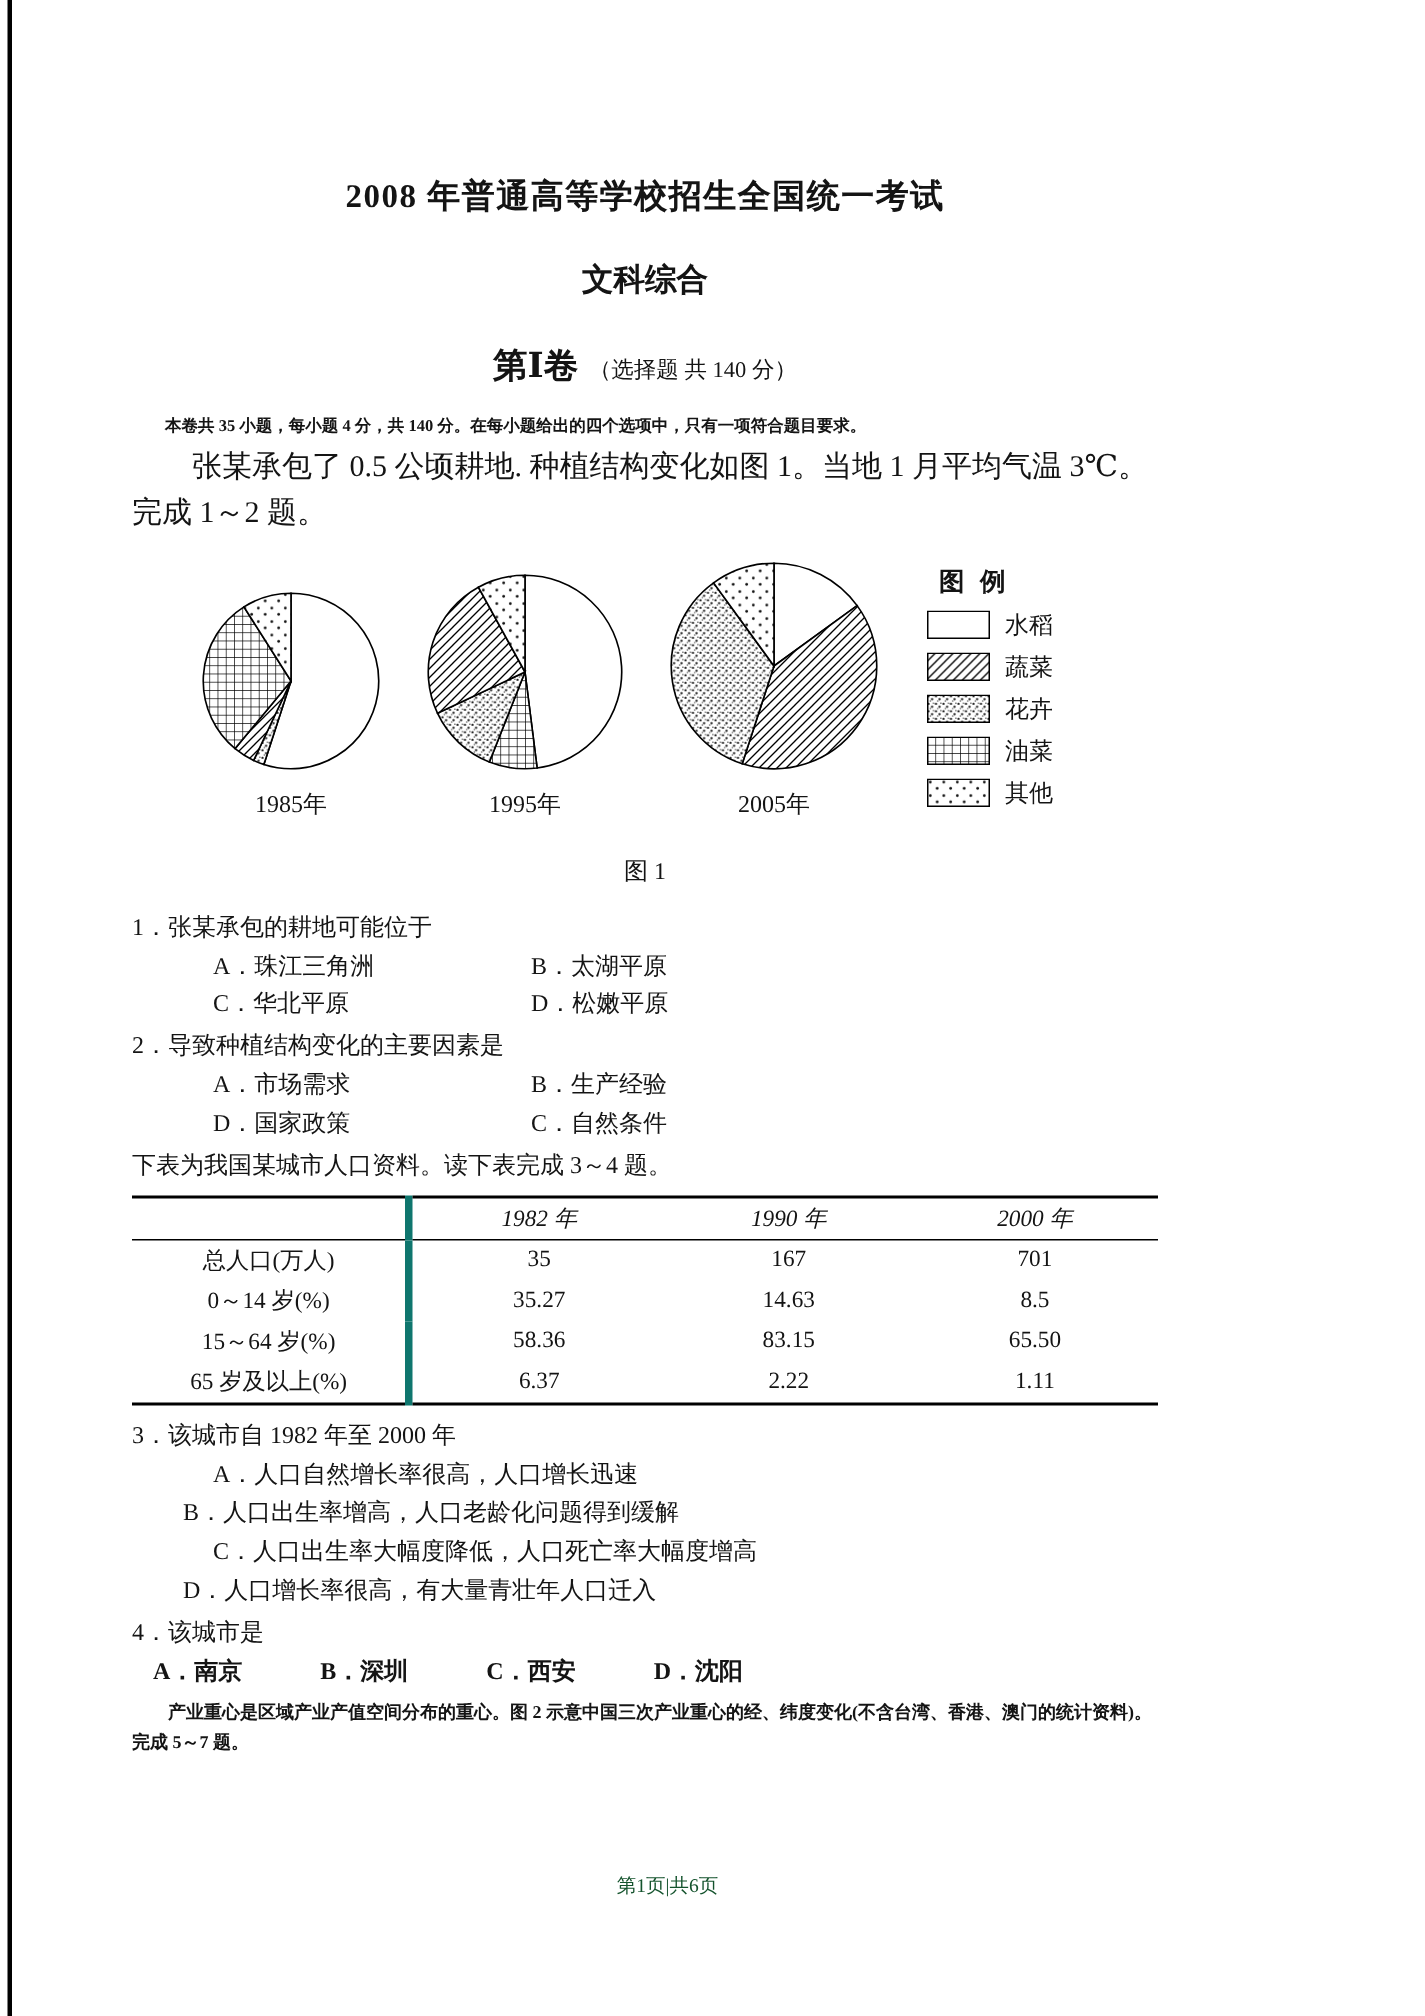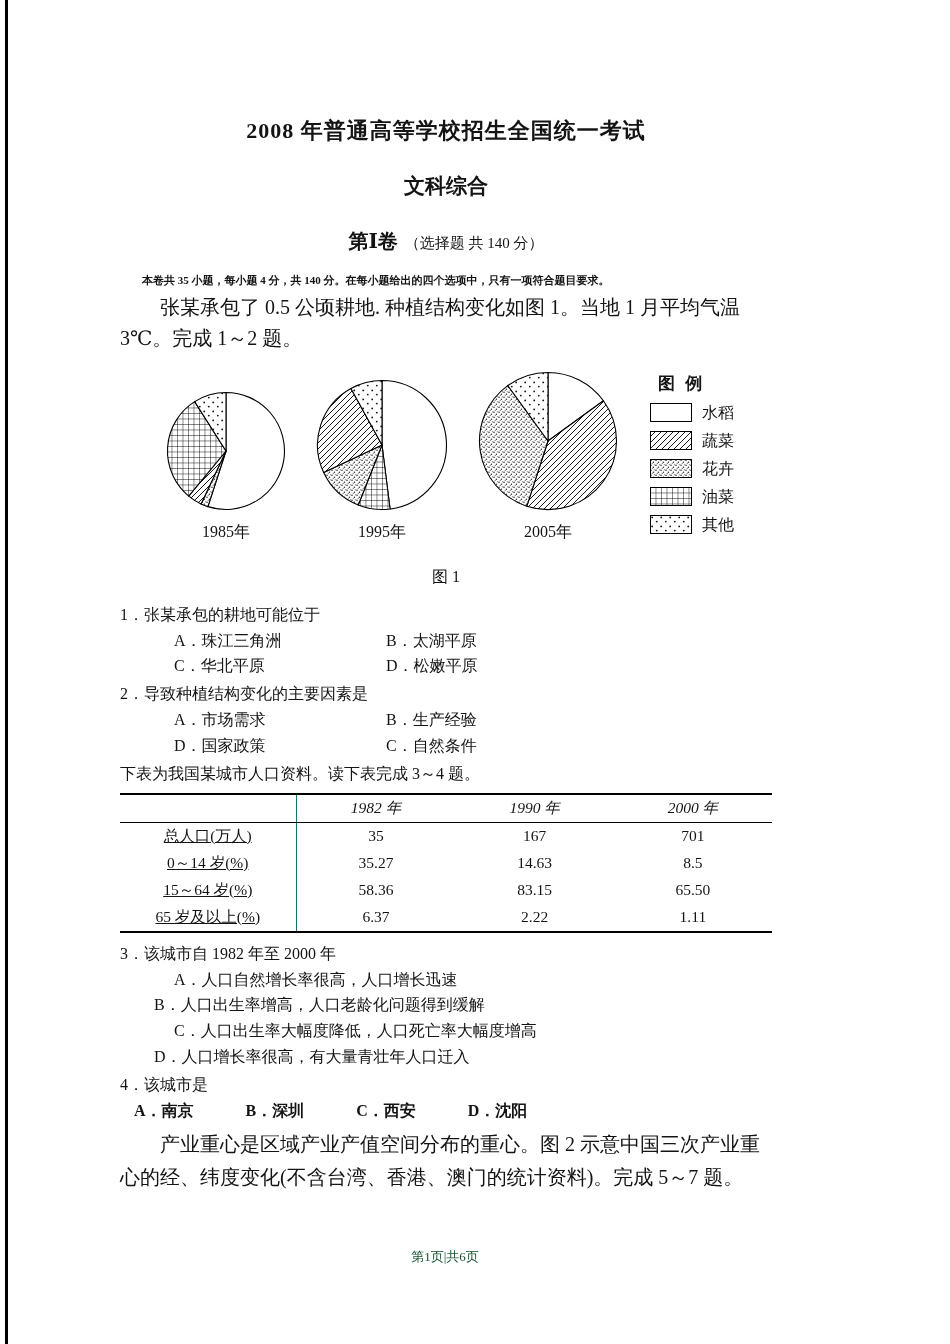--- a/index.html
+++ b/index.html
@@ -1,24 +1,24 @@
 <!DOCTYPE html>
 <html><head>
 <meta charset="utf-8">
 <style>
   * { margin:0; padding:0; box-sizing:border-box; }
   html,body { background:#ffffff; }
   body { width:950px; font-family:"Liberation Serif","DejaVu Serif",serif; color:#141414; }
-  .page { position:relative; width:890px; height:1344px; background:#fff; padding:116px 118px 0 120px; overflow:hidden; }
+  .page { position:relative; width:890px; height:1344px; background:#fff; padding:116px 118px 0 88px; overflow:hidden; }
   .edge-line { position:absolute; left:5px; top:0; width:3px; height:1344px; background:#000; }
 
   .title { text-align:center; font-size:22px; font-weight:bold; letter-spacing:1px; }
   .subtitle { text-align:center; font-size:21px; font-weight:bold; margin-top:26px; }
   .section-line { text-align:center; margin-top:28px; }
-  .sec-name { font-size:20px; font-weight:bold; }
+  .sec-name { font-size:23px; font-weight:bold; }
   .sec-note { font-size:15px; margin-left:3px; }
 
   .notice { margin-top:17px; font-weight:bold; font-size:11px; line-height:1.6; text-indent:2em; }
   .intro { font-size:20px; line-height:1.55; text-indent:2em; margin-top:2px; }
 
   .figure { display:flex; margin-top:16px; }
   .pies { display:flex; align-items:flex-end; gap:30px; padding-left:46px; }
   .pie-box { text-align:center; }
   .pie-label { font-size:16px; margin-top:7px; }
   .legend { margin-left:32px; padding-top:2px; }
@@ -35,23 +35,23 @@
   .opt-line.indent-b { padding-left:34px; }
   .opt-inline { padding-left:14px;font-weight:bold; }
   .opt-inline span { margin-right:48px; }
 
   .table-intro { font-size:16px; line-height:1.6; margin-top:2px; }
   .pop-table { width:100%; border-collapse:collapse; margin:6px 0 8px; font-size:15.5px;
                border-top:2px solid #000; border-bottom:2px solid #000; }
   .pop-table th, .pop-table td { text-align:center; padding:3px 4px; font-weight:normal; }
   .pop-table thead th { border-bottom:1px solid #000; }
   .pop-table .yr { font-style:italic; }
-  .pop-table th:first-child, .pop-table td:first-child { border-right:1px solid #0f766e; width:27%;text-decoration:underline; }
-
-  .closing { font-size:20px; line-height:1.65; text-indent:2em; margin-top:4px; }
+  .pop-table th:first-child, .pop-table td:first-child { border-right:5px solid #0f766e; width:27%; }
+
+  .closing { font-size:12px; line-height:1.65; text-indent:2em; margin-top:4px;font-weight:bold; }
   .footer { position:absolute; left:0; right:0; bottom:78px; text-align:center; font-size:13px; color:#14532d; }
 </style>
 </head>
 <body>
 
 <svg width="0" height="0" style="position:absolute" aria-hidden="true">
   <defs>
     <pattern id="pat-veg" patternUnits="userSpaceOnUse" width="6" height="6">
       <rect width="6" height="6" fill="#fff"></rect>
       <path d="M-1,7 L7,-1 M-1,1 L1,-1 M5,7 L7,5" stroke="#000" stroke-width="0.9"></path>

